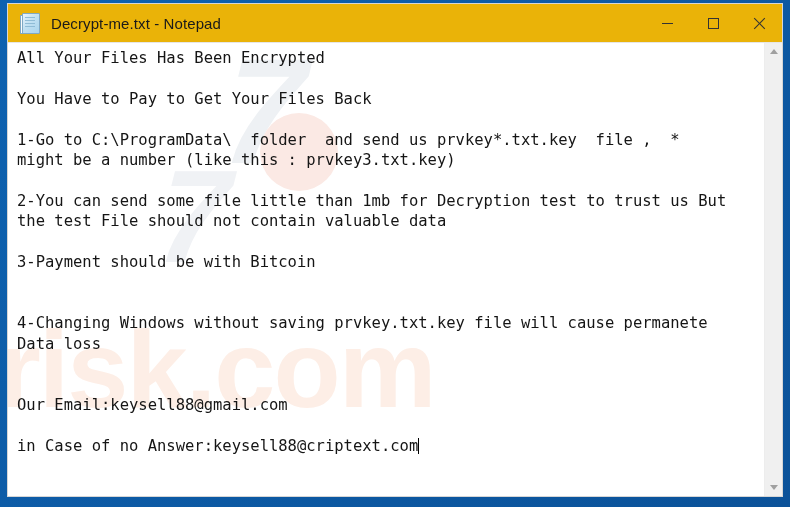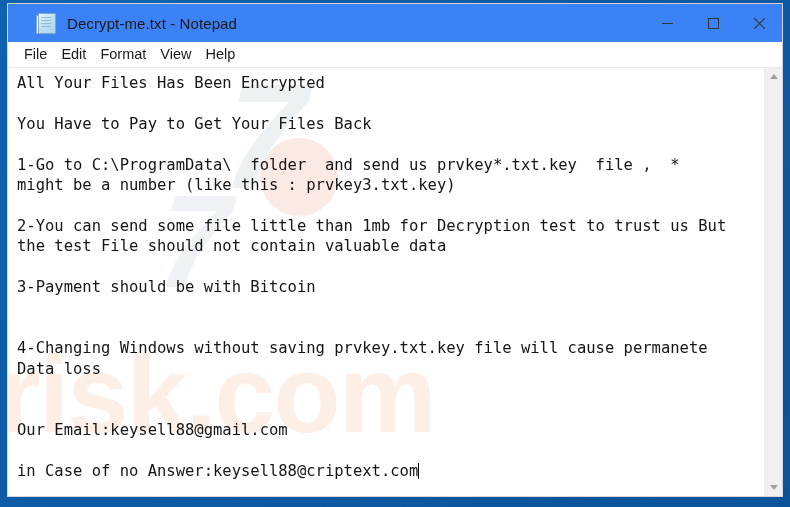--- a/index.html
+++ b/index.html
@@ -43,25 +43,24 @@
     z-index: 2;
     display: flex;
     flex-direction: column;
     box-shadow: 0 0 0 1px #d6d6d6;
   }
 
   
   .titlebar {
     height: 38px;
     flex: 0 0 38px;
-    background: #3b82f6;
-    display: flex;
-    align-items: center;
-    position: relative;
-    padding-left: 16px;
+    background: #eab308;
+    display: flex;
+    align-items: center;
+    position: relative;
   }
   .title-icon {
     width: 22px;
     height: 22px;
     margin-left: 12px;
     margin-right: 9px;
     position: relative;
     flex: 0 0 auto;
   }
   .np-icon-page {
@@ -279,27 +278,20 @@
         </div>
         <div class="win-btn">
           <span class="glyph-max"></span>
         </div>
         <div class="win-btn close">
           <span class="glyph-close"></span>
         </div>
       </div>
     </div>
 
-    <div class="menubar">
-      <div class="menu-item">File</div>
-      <div class="menu-item">Edit</div>
-      <div class="menu-item">Format</div>
-      <div class="menu-item">View</div>
-      <div class="menu-item">Help</div>
-    </div>
 
     <div class="editor-wrap">
 
       <div class="wm wm-top">7</div>
       <div class="wm-dot"></div>
       <div class="wm wm-mid">7</div>
       <div class="wm wm-bot">risk.com</div>
 
       <div class="textarea" id="doc-text"><div class="txtline">All Your Files Has Been Encrypted</div><div class="txtline"></div><div class="txtline">You Have to Pay to Get Your Files Back</div><div class="txtline"></div><div class="txtline">1-Go to C:\ProgramData\  folder  and send us prvkey*.txt.key  file ,  *</div><div class="txtline">might be a number (like this : prvkey3.txt.key)</div><div class="txtline"></div><div class="txtline">2-You can send some file little than 1mb for Decryption test to trust us But</div><div class="txtline">the test File should not contain valuable data</div><div class="txtline"></div><div class="txtline">3-Payment should be with Bitcoin</div><div class="txtline"></div><div class="txtline"></div><div class="txtline">4-Changing Windows without saving prvkey.txt.key file will cause permanete</div><div class="txtline">Data loss</div><div class="txtline"></div><div class="txtline"></div><div class="txtline">Our Email:keysell88@gmail.com</div><div class="txtline"></div><div class="txtline">in Case of no Answer:keysell88@criptext.com<span class="caret"></span></div></div>
 

